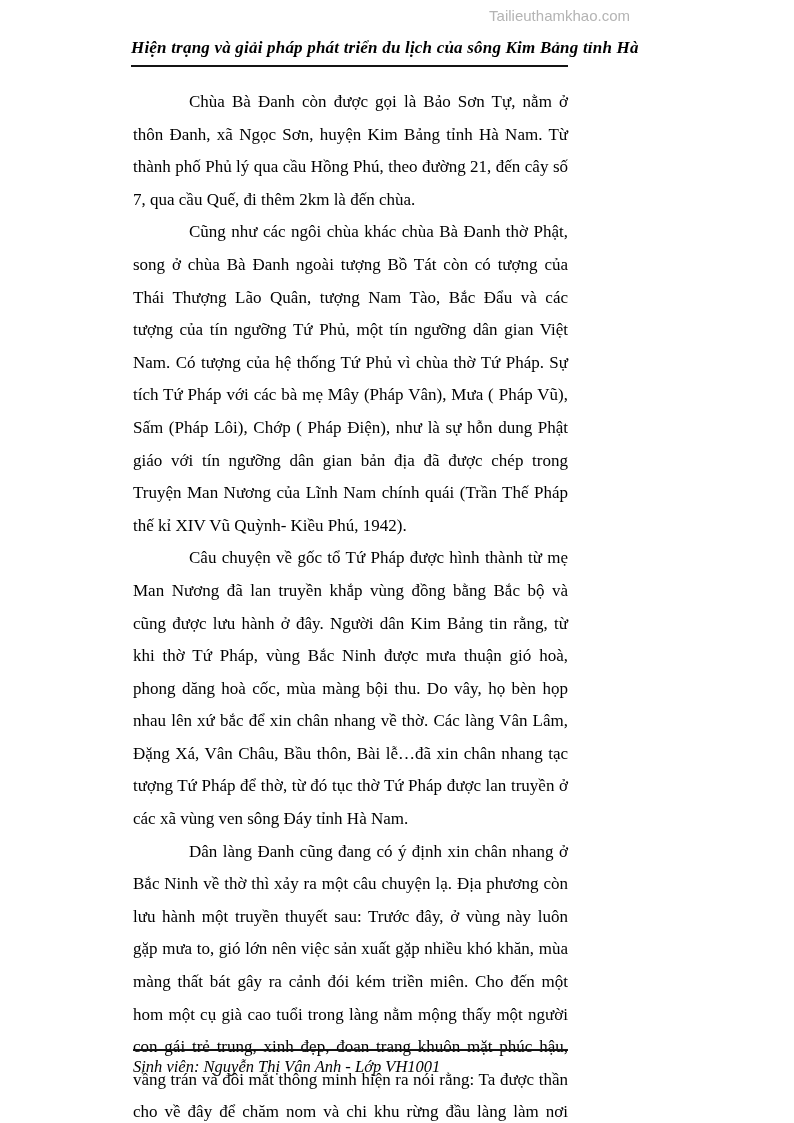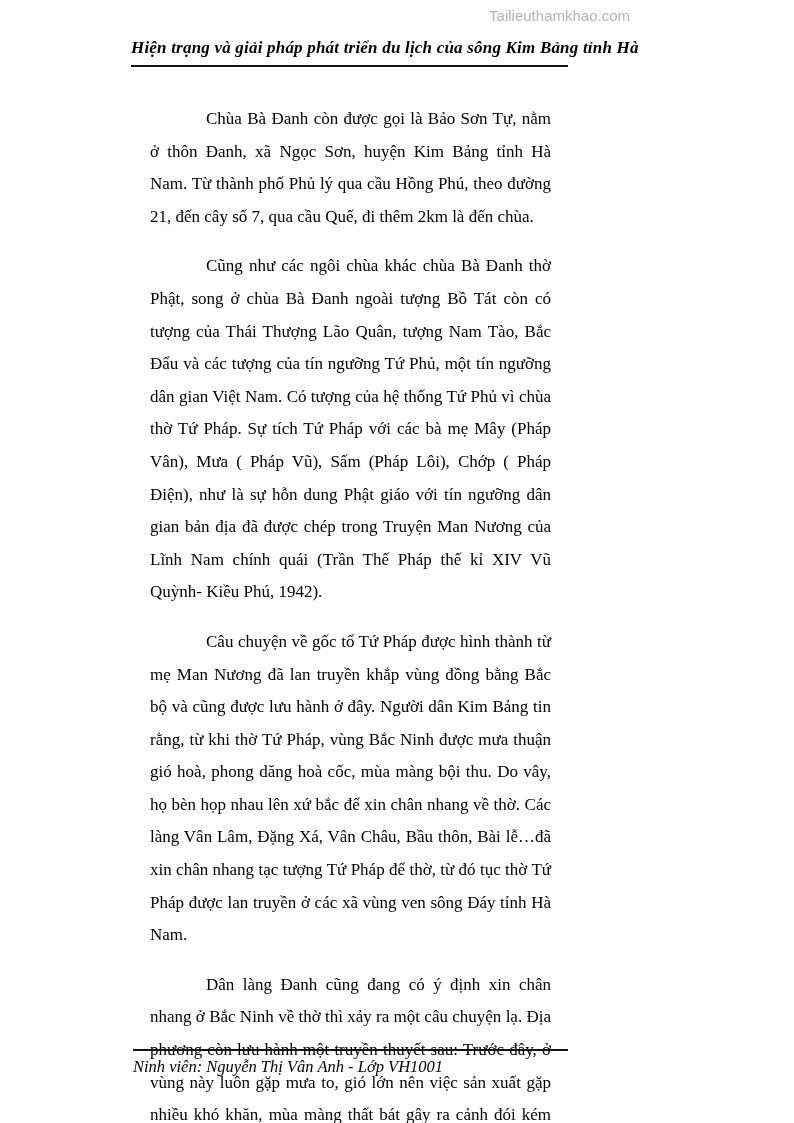--- a/index.html
+++ b/index.html
@@ -45,21 +45,21 @@
   .content {
     position: absolute;
     top: 86px;
     left: 133px;
     right: 72px;
     font-size: 17px;
     line-height: 32.6px;
     text-align: justify;
   }
   .para {
-    margin: 17px;
+    margin: 0;
     text-indent: 56px;
   }
   .footer {
     position: absolute;
     left: 133px;
     right: 72px;
     top: 1049px;
   }
   .footer-rule {
     border-top: 2px solid #141414;
@@ -84,16 +84,16 @@
 
   <div class="content">
     <p class="para">Chùa Bà Đanh còn được gọi là Bảo Sơn Tự, nằm ở thôn Đanh, xã Ngọc Sơn, huyện Kim Bảng tỉnh Hà Nam. Từ thành phố Phủ lý qua cầu Hồng Phú, theo đường 21, đến cây số 7,  qua cầu Quế, đi thêm 2km là đến chùa.</p>
     <p class="para">Cũng như các ngôi chùa khác chùa Bà Đanh thờ Phật, song ở chùa Bà Đanh ngoài tượng Bồ Tát còn có tượng của Thái Thượng Lão Quân, tượng Nam Tào, Bắc Đẩu và các tượng của tín ngưỡng Tứ Phủ, một tín ngưỡng dân gian Việt Nam. Có tượng của hệ thống Tứ Phủ vì chùa thờ Tứ Pháp. Sự tích Tứ Pháp với các bà mẹ Mây (Pháp Vân), Mưa ( Pháp Vũ), Sấm (Pháp Lôi), Chớp ( Pháp Điện), như là sự hỗn dung Phật giáo với tín ngưỡng dân gian bản địa đã được chép trong Truyện Man Nương của Lĩnh Nam chính quái (Trần Thế Pháp thế kỉ XIV Vũ Quỳnh- Kiều Phú, 1942).</p>
     <p class="para">Câu chuyện về gốc tổ Tứ Pháp được hình thành từ mẹ Man Nương đã lan truyền khắp vùng đồng bằng Bắc bộ và cũng được lưu hành ở đây. Người dân Kim Bảng tin rằng, từ khi thờ Tứ Pháp, vùng Bắc Ninh được mưa thuận gió hoà, phong dăng hoà cốc, mùa màng bội thu. Do vây, họ bèn họp nhau lên xứ bắc để xin chân nhang về thờ. Các làng Vân Lâm, Đặng Xá, Vân Châu, Bầu thôn, Bài lễ…đã xin chân nhang tạc tượng Tứ Pháp để thờ, từ đó tục thờ Tứ Pháp được lan truyền ở các xã vùng ven sông Đáy tỉnh Hà Nam.</p>
     <p class="para">Dân làng Đanh cũng đang có ý định xin chân nhang ở Bắc Ninh về thờ thì xảy ra một câu chuyện lạ. Địa phương còn lưu hành một truyền thuyết sau: Trước đây, ở vùng này luôn gặp mưa to, gió lớn nên việc sản xuất gặp nhiều khó khăn, mùa màng thất bát gây ra cảnh đói kém triền miên. Cho đến một hom một cụ già cao tuổi trong làng nằm mộng thấy một người con gái trẻ trung, xinh đẹp, đoan trang khuôn mặt phúc hậu, vầng trán và đôi mắt thông minh hiện ra nói rằng: Ta được thần cho về đây để chăm nom và  chi khu rừng đầu làng làm nơi dựng chùa. Nơi ấy bấy giờ là vạt rừng rậm rạp, có nhiều cây cổ thụ, sát bờ sông là một hòn núi nhỏ, nhô mình ra mặt nước, trong rừng rộn rã tiếng chim, quang cảnh thật là thần tiên.</p>
   </div>
 
   <div class="footer">
     <div class="footer-rule"></div>
-    <div class="footer-text">Ninh viên: Nguyễn Thị Vân Anh - Lớp VH1001</div>
+    <div class="footer-text">Sinh viên: Nguyễn Thị Vân Anh - Lớp VH1001</div>
   </div>
 
 </div>
 
 </body></html>

